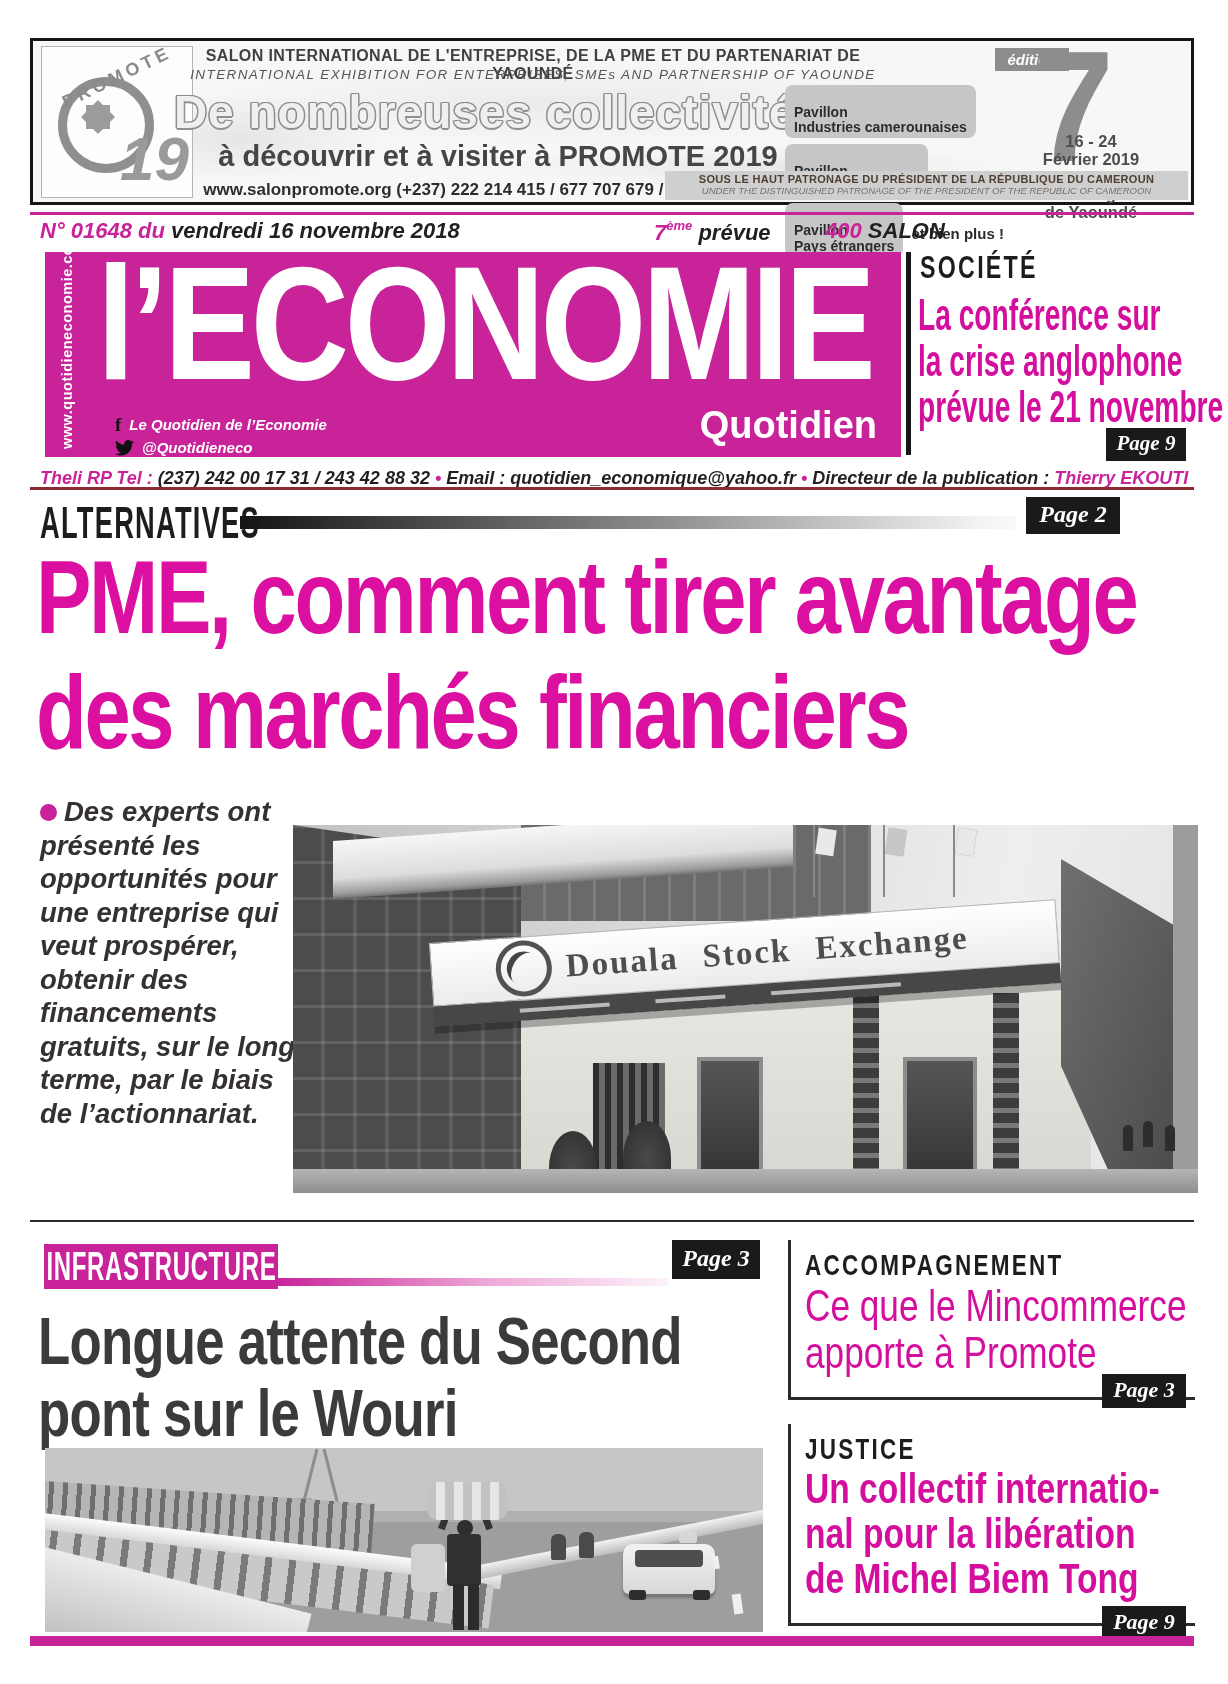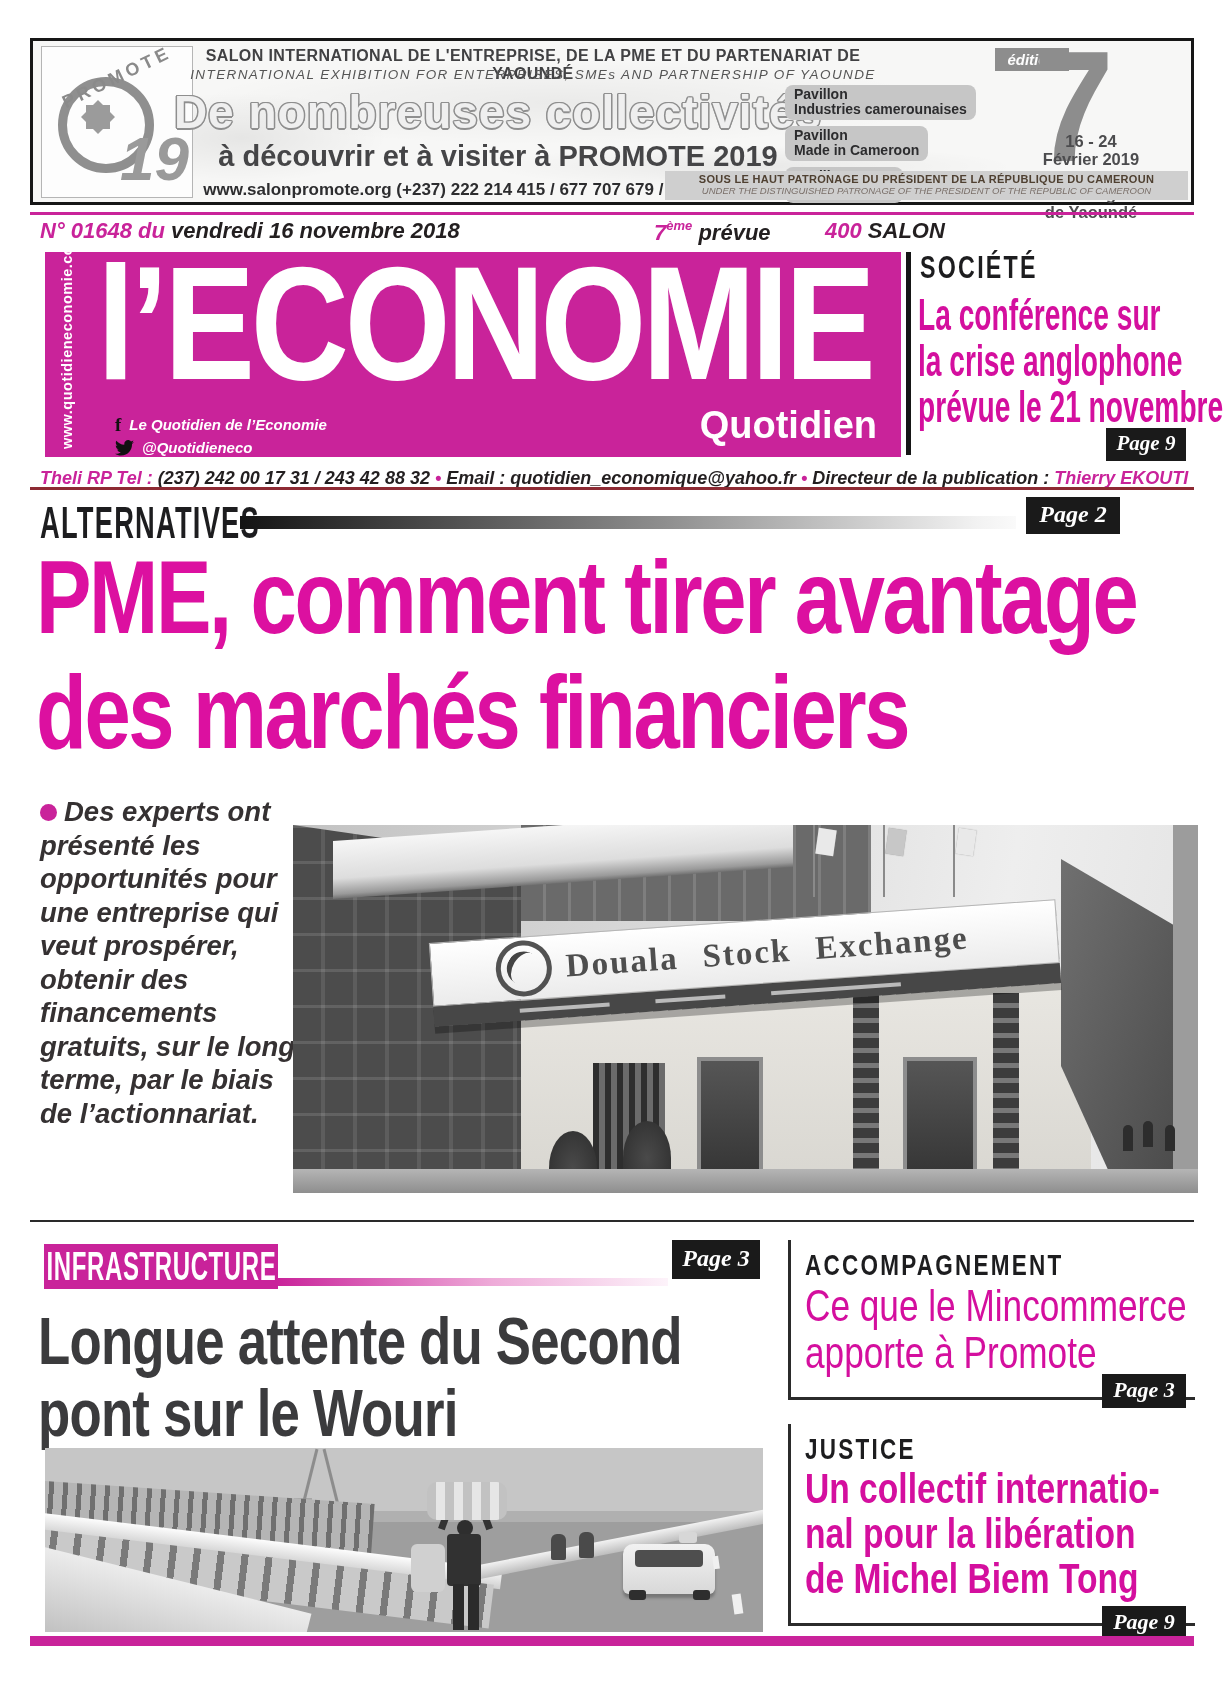--- a/index.html
+++ b/index.html
@@ -29,21 +29,21 @@
   .bt2{left:150px;top:26px;width:700px;text-align:center;font-style:italic;font-size:13.5px;
     letter-spacing:1.4px;color:#555;}
   .bt-outline{left:140px;top:44px;width:650px;text-align:center;font-size:46px;font-weight:bold;
     color:#efefef;letter-spacing:1px;
     text-shadow:-1.5px 0 #8f8f8f,1.5px 0 #8f8f8f,0 -1.5px #8f8f8f,0 1.5px #8f8f8f,
       -1px -1px #8f8f8f,1px 1px #8f8f8f,-1px 1px #8f8f8f,1px -1px #8f8f8f;}
   .bt-sub{left:140px;top:99px;width:650px;text-align:center;font-size:29px;font-weight:bold;color:#454547;}
   .bt-contact{left:120px;top:139px;width:660px;text-align:center;font-size:17px;font-weight:bold;color:#2d2d2f;}
   .pavilions{left:752px;top:44px;width:250px;}
   .pill{display:inline-block;background:#c6c6c6;color:#2c2c2e;border-radius:8px;
-    padding:2px 9px 3px;font-size:14px;font-weight:bold;line-height:1.08;margin-bottom:6px;}
+    padding:20px 9px 3px;font-size:14px;font-weight:bold;line-height:1.08;margin-bottom:6px;}
   .pav-row3{display:flex;align-items:center;gap:8px;}
   .more-txt{font-size:15px;font-weight:bold;color:#2c2c2e;white-space:nowrap;}
   .ed-label{left:962px;top:7px;width:74px;height:23px;background:#8d8d8d;color:#fdfdfd;
     font-style:italic;font-weight:bold;font-size:15px;text-align:center;line-height:23px;}
   .ed-seven{left:1000px;top:-14px;font-size:158px;font-weight:bold;color:#8d8d8d;line-height:1;
     transform:scaleX(.92);transform-origin:0 0;}
   .ed-dates{left:960px;top:92px;width:196px;text-align:center;font-size:16.5px;font-weight:bold;
     color:#4c4c4e;line-height:1.08;}
   .patronage{left:632px;top:130px;width:523px;height:27px;background:#cfcfcf;text-align:center;padding-top:2px;}
   .pat-fr{font-size:11px;font-weight:bold;color:#4f4031;letter-spacing:.3px;}

